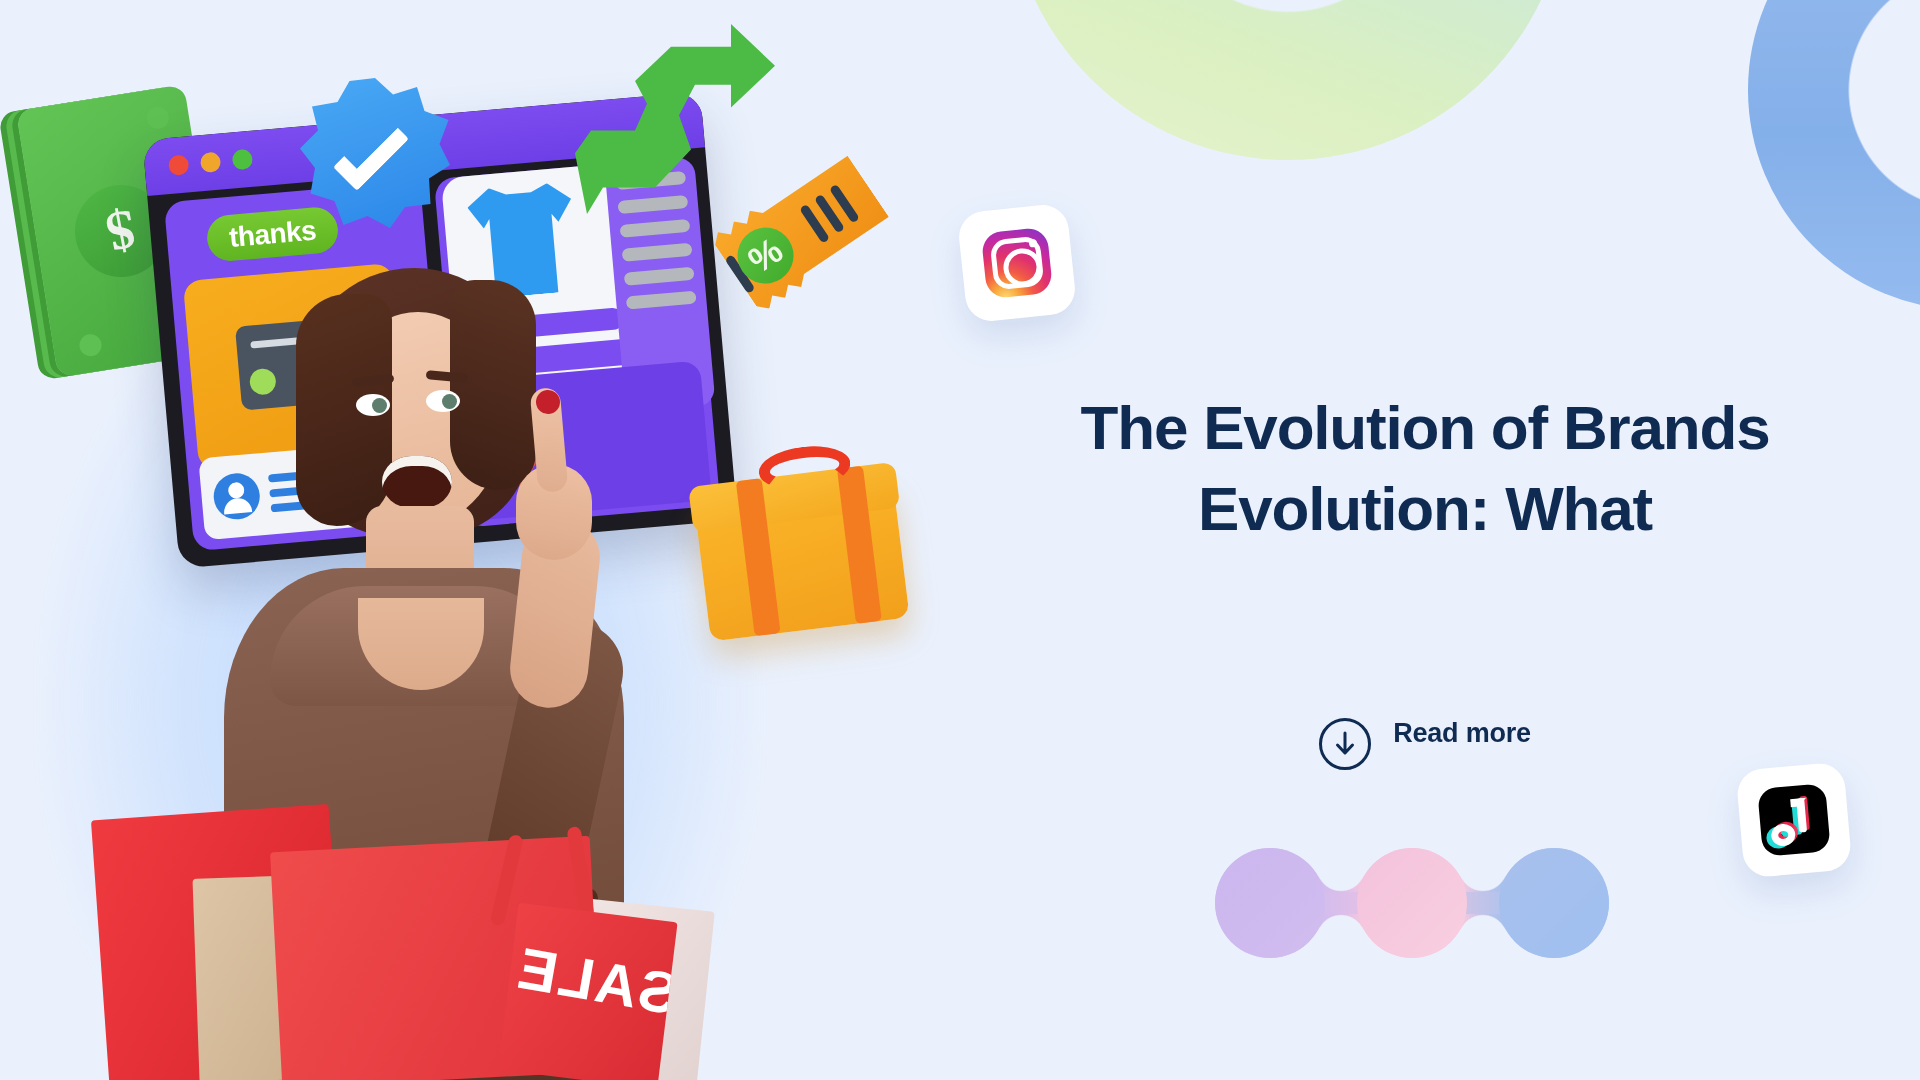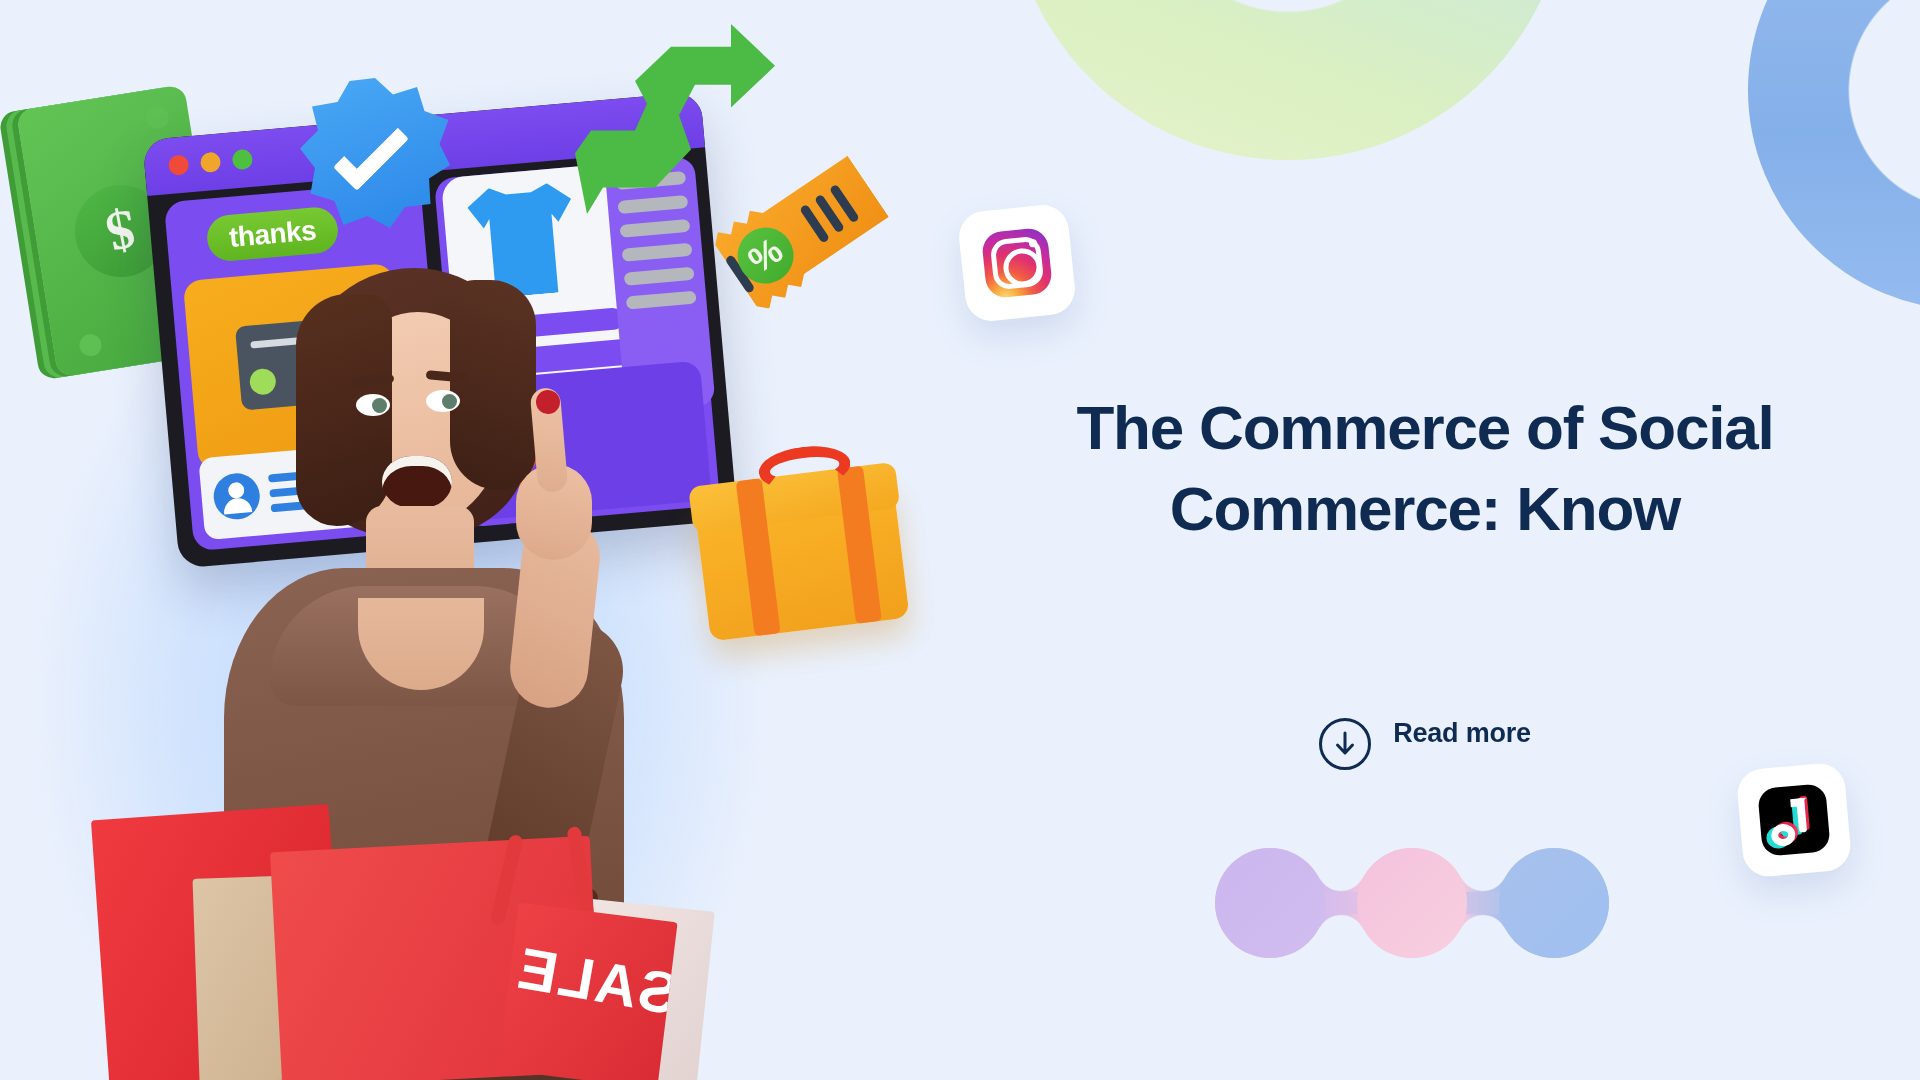--- a/index.html
+++ b/index.html
@@ -351,22 +351,22 @@
       </div>
       <div class="bag bag-sale">
         <span>SALE</span>
       </div>
     </div>
   </div>
 
   <div class="content">
 
     <h1 class="headline">
-      <span>The Commerce of Social</span><br>
-      <span>Commerce: Know</span><br>
+      <span>The Evolution of Brands</span><br>
+      <span>Evolution: What</span><br>
     </h1>
 
     <div class="read-more">
       <span class="rm-circle">
         <svg width="24" height="26" viewBox="0 0 24 26" fill="none" aria-hidden="true">
           <path d="M12 2 V21 M12 22 L4.5 14 M12 22 L19.5 14" stroke="#0f2b52" stroke-width="3" stroke-linecap="round" stroke-linejoin="round"></path>
         </svg>
       </span>
       <span class="rm-label">Read more</span>
     </div>

